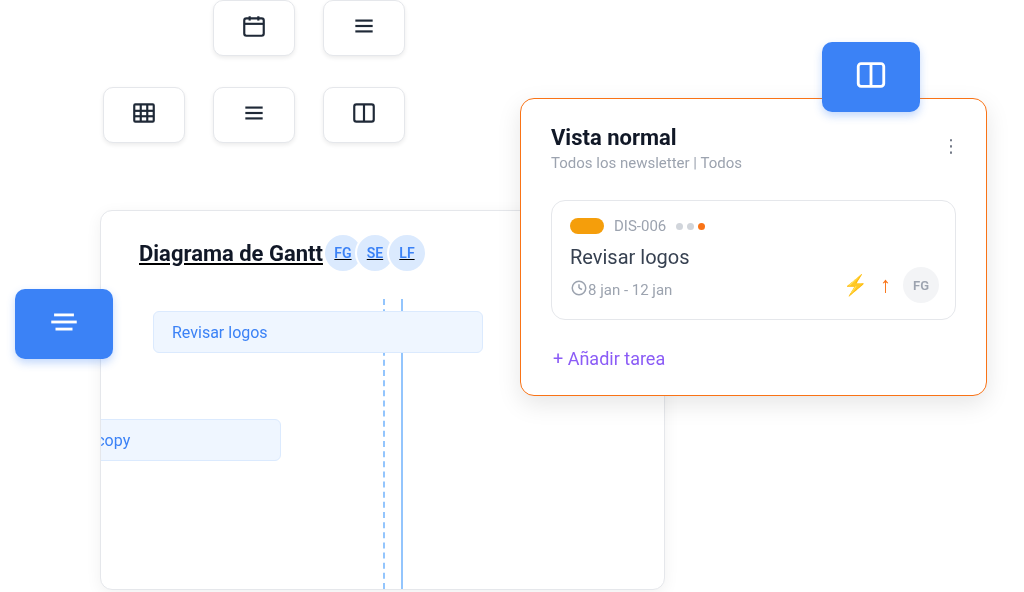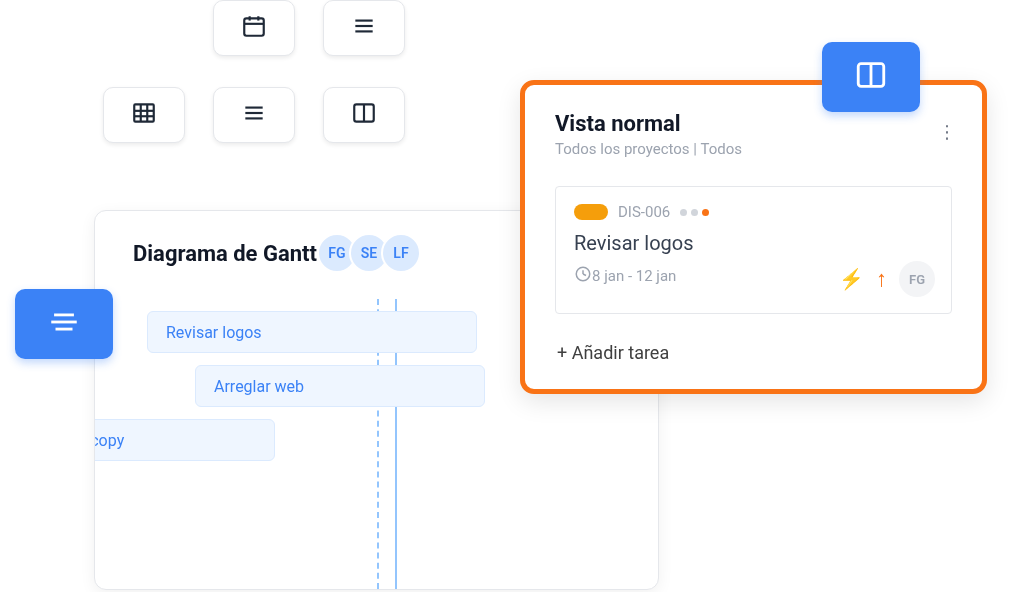--- a/index.html
+++ b/index.html
@@ -25,29 +25,30 @@
     display: flex;
     align-items: center;
     justify-content: center;
     box-shadow: 0 4px 8px rgba(59,130,246,0.3);
     cursor: pointer;
   }
   .blue-btn svg { stroke: #fff; stroke-width: 2; fill: none; }
 
   .gantt-panel {
     position: absolute;
-    left: 94px;
+    left: 100px;
     top: 210px;
     width: 565px;
     height: 380px;
     background: #fff;
     border: 1px solid #e5e7eb;
     border-radius: 12px;
     box-shadow: 0 4px 16px rgba(0,0,0,0.06);
     overflow: hidden;
+    text-decoration: underline;
   }
   .gantt-header {
     display: flex;
     align-items: center;
     padding: 22px 28px 18px 38px;
   }
   .gantt-title { font-size: 22px; font-weight: 700; color: #111827; }
   .avatars { display: flex; margin-left: 8px; }
   .avatar {
     width: 40px; height: 40px; border-radius: 50%;
@@ -70,55 +71,55 @@
     padding: 0 18px;
     color: #3b82f6;
     font-size: 16px;
     cursor: pointer;
   }
   .gantt-bar.muted { background: #f3f4f6; border-color: #e5e7eb; color: #9ca3af; }
 
   .card-panel {
     position: absolute;
     left: 520px;
-    top: 80px;
+    top: 98px;
     width: 467px;
     background: #fff;
-    border: 5px solid #f97316;
+    border: 1px solid #f97316;
     border-radius: 14px;
     box-shadow: 0 8px 24px rgba(0,0,0,0.1);
     padding: 26px 30px 22px 30px;
   }
   .card-title { font-size: 22px; font-weight: 700; color: #111827; }
   .card-sub { color: #9ca3af; font-size: 15px; margin-top: 4px; }
   .more-icon { position: absolute; top: 36px; right: 24px; cursor: pointer; color: #6b7280; font-size: 18px; letter-spacing: 2px; }
 
   .task-card {
     margin-top: 28px;
     border: 1px solid #e5e7eb;
-    border-radius: 4px;
-    padding: 16px 18px 26px 18px;
+    border-radius: 14px;
+    padding: 16px 18px 18px 18px;
     position: relative;
   }
   .task-row1 { display: flex; align-items: center; gap: 10px; }
   .pill-orange { width: 34px; height: 16px; background: #f59e0b; border-radius: 999px; }
   .task-id { color: #9ca3af; font-size: 15px; }
   .dots { display: flex; gap: 4px; align-items: center; }
   .dot { width: 7px; height: 7px; border-radius: 50%; }
   .task-name { font-size: 20px; color: #374151; margin-top: 10px; }
   .task-date { display: flex; align-items: center; gap: 0; color: #9ca3af; font-size: 15px; margin-top: 10px; }
   .clock-icon svg { stroke: #9ca3af; stroke-width: 2; fill: none; }
   .tags { display: flex; gap: 10px; margin-top: 12px; }
   .tag { background: #eff6ff; color: #3b82f6; padding: 6px 14px; border-radius: 6px; font-size: 15px; }
   .task-actions { position: absolute; right: 16px; bottom: 16px; display: flex; align-items: center; gap: 12px; }
   .bolt { color: #8b5cf6; font-size: 20px; }
   .arrow-up { color: #f97316; font-size: 22px; font-weight: bold; }
   .avatar-sm { width: 36px; height: 36px; border-radius: 50%; background: #f3f4f6; color: #9ca3af; font-size: 13px; font-weight: 600; display: flex; align-items: center; justify-content: center; }
 
-  .add-task { margin-top: 24px; color: #404040; font-size: 18px; cursor: pointer; padding: 4px 2px; }
+  .add-task { margin-top: 24px; color: #8b5cf6; font-size: 18px; cursor: pointer; padding: 4px 2px; }
 </style>
 </head>
 <body>
 
 <div class="view-btn" style="left:213px; top:0px; width:82px; height:56px;">
   <span>
     <svg width="26" height="26" viewBox="0 0 24 24">
         <rect x="3" y="5" width="18" height="16" rx="2"></rect>
         <line x1="3" y1="10" x2="21" y2="10"></line>
         <line x1="8" y1="3" x2="8" y2="7"></line>
@@ -172,42 +173,39 @@
       <div class="avatar">SE</div>
       <div class="avatar">LF</div>
     </div>
   </div>
   <div class="gantt-body">
     <div class="dash-line" style="left:282px;"></div>
     <div class="solid-line" style="left:300px;"></div>
     <div class="gantt-bar" style="left:52px; top:12px; width:330px;">
         <span>Revisar logos</span>
       </div>
-    <div class="gantt-bar" style="left:100px; top:66px; width:290px;">
-        <span>Arreglar web</span>
-      </div>
     <div class="gantt-bar" style="left:-80px; top:120px; width:260px;">
         <span>Revisar copy</span>
       </div>
   </div>
 </div>
 
 <div class="blue-btn" style="left:15px; top:289px; width:98px; height:70px;">
   <span>
     <svg width="34" height="34" viewBox="0 0 24 24">
         <line x1="5" y1="7" x2="19" y2="7"></line>
         <line x1="3" y1="12" x2="21" y2="12"></line>
         <line x1="6" y1="17" x2="18" y2="17"></line>
       </svg>
   </span>
 </div>
 
 <div class="card-panel">
   <div class="card-title">Vista normal</div>
-  <div class="card-sub">Todos los proyectos  |  Todos</div>
+  <div class="card-sub">Todos los newsletter  |  Todos</div>
   <div class="more-icon">⋮</div>
 
   <div class="task-card">
     <div class="task-row1">
       <div class="pill-orange"></div>
       <div class="task-id">DIS-006</div>
       <div class="dots">
         <div class="dot" style="background:#d1d5db;"></div>
         <div class="dot" style="background:#d1d5db;"></div>
         <div class="dot" style="background:#f97316;"></div>

